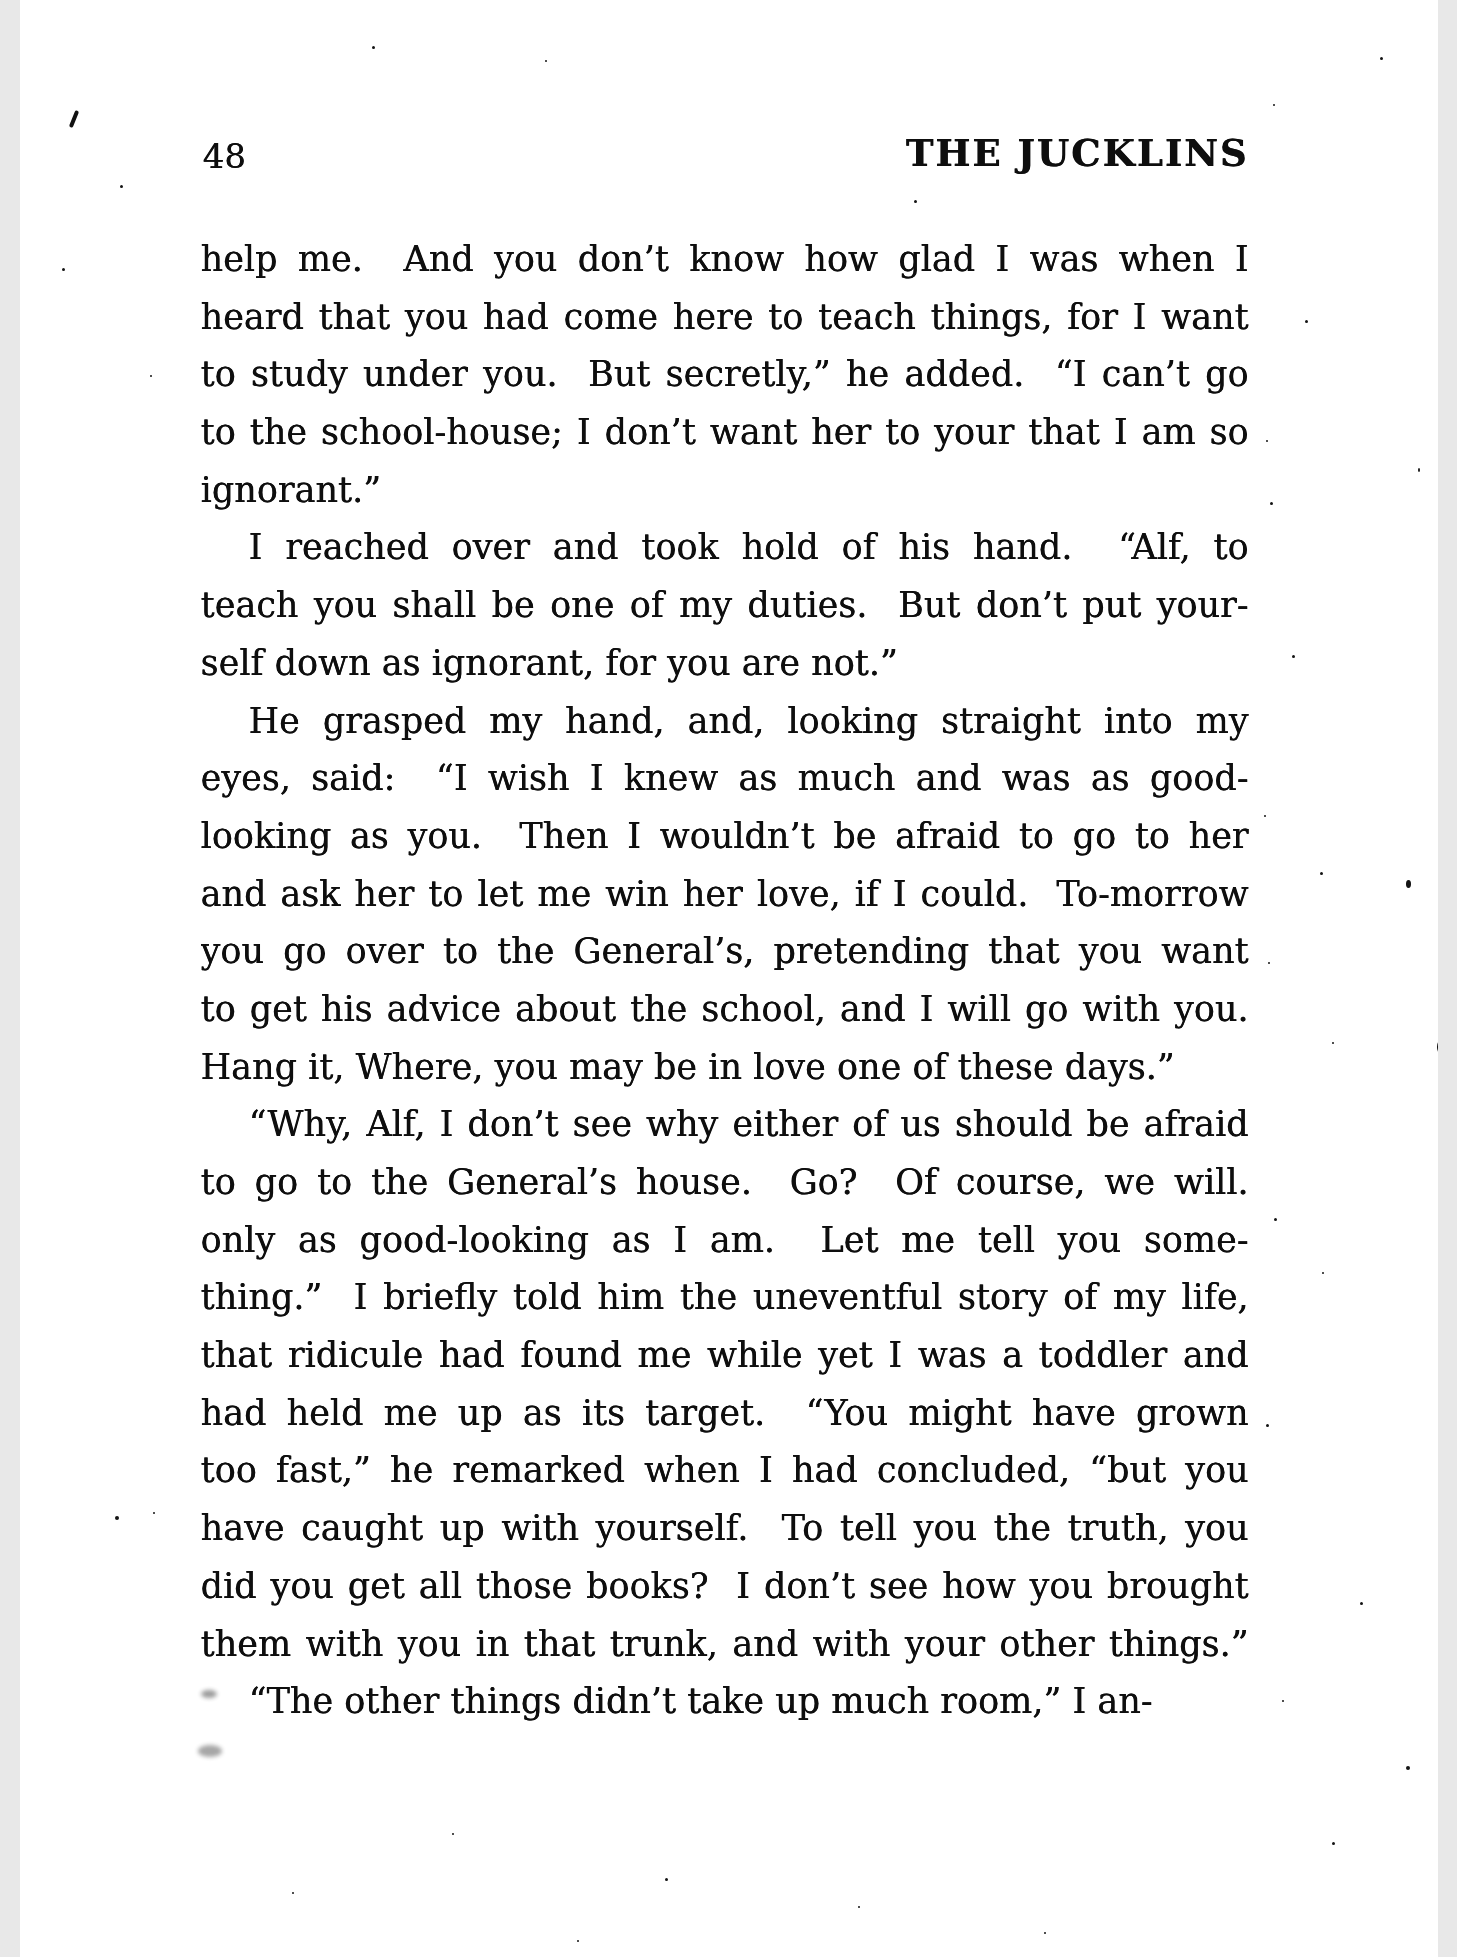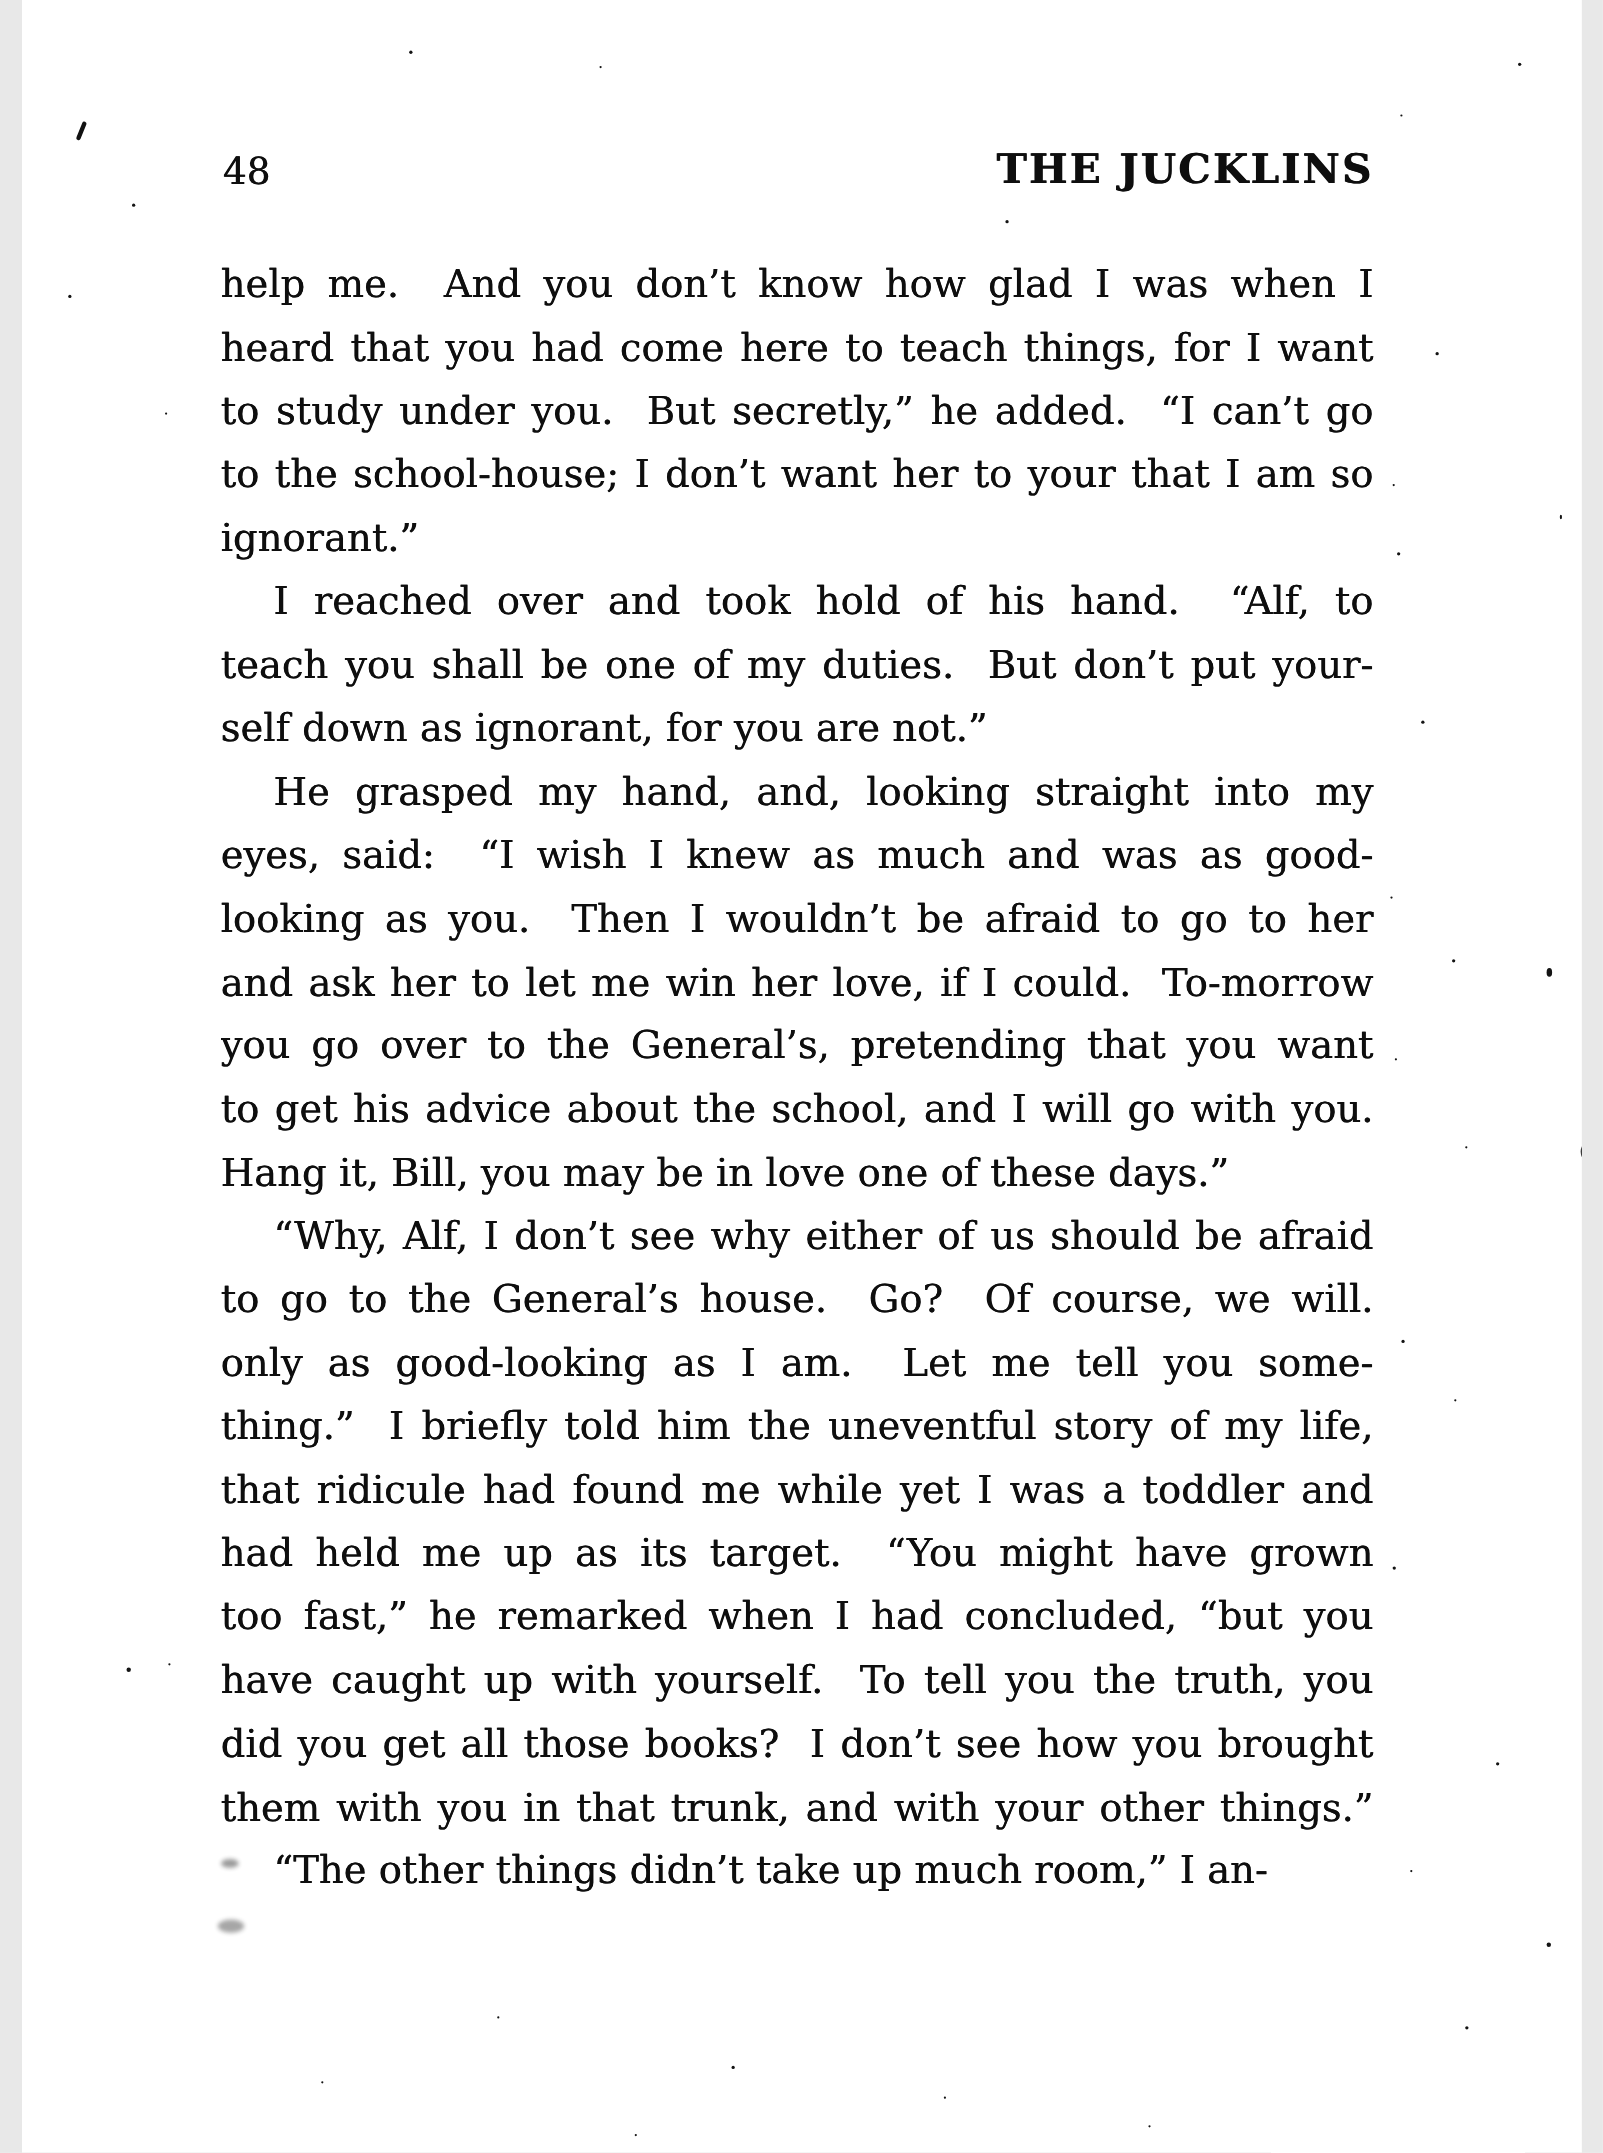--- a/index.html
+++ b/index.html
@@ -65,21 +65,21 @@
       <div class="line">ignorant.”</div>
       <div class="line j indent">I reached over and took hold of his hand.&nbsp; “Alf, to</div>
       <div class="line j">teach you shall be one of my duties.&nbsp; But don’t put your-</div>
       <div class="line">self down as ignorant, for you are not.”</div>
       <div class="line j indent">He grasped my hand, and, looking straight into my</div>
       <div class="line j">eyes, said:&nbsp; “I wish I knew as much and was as good-</div>
       <div class="line j">looking as you.&nbsp; Then I wouldn’t be afraid to go to her</div>
       <div class="line j">and ask her to let me win her love, if I could.&nbsp; To-morrow</div>
       <div class="line j">you go over to the General’s, pretending that you want</div>
       <div class="line j">to get his advice about the school, and I will go with you.</div>
-      <div class="line">Hang it, Bill, you may be in love one of these days.”</div>
+      <div class="line">Hang it, Where, you may be in love one of these days.”</div>
       <div class="line j indent">“Why, Alf, I don’t see why either of us should be afraid</div>
       <div class="line j">to go to the General’s house.&nbsp; Go?&nbsp; Of course, we will.</div>
       <div class="line j">only as good-looking as I am.&nbsp; Let me tell you some-</div>
       <div class="line j">thing.”&nbsp; I briefly told him the uneventful story of my life,</div>
       <div class="line j">that ridicule had found me while yet I was a toddler and</div>
       <div class="line j">had held me up as its target.&nbsp; “You might have grown</div>
       <div class="line j">too fast,” he remarked when I had concluded, “but you</div>
       <div class="line j">have caught up with yourself.&nbsp; To tell you the truth, you</div>
       <div class="line j">did you get all those books?&nbsp; I don’t see how you brought</div>
       <div class="line j">them with you in that trunk, and with your other things.”</div>

